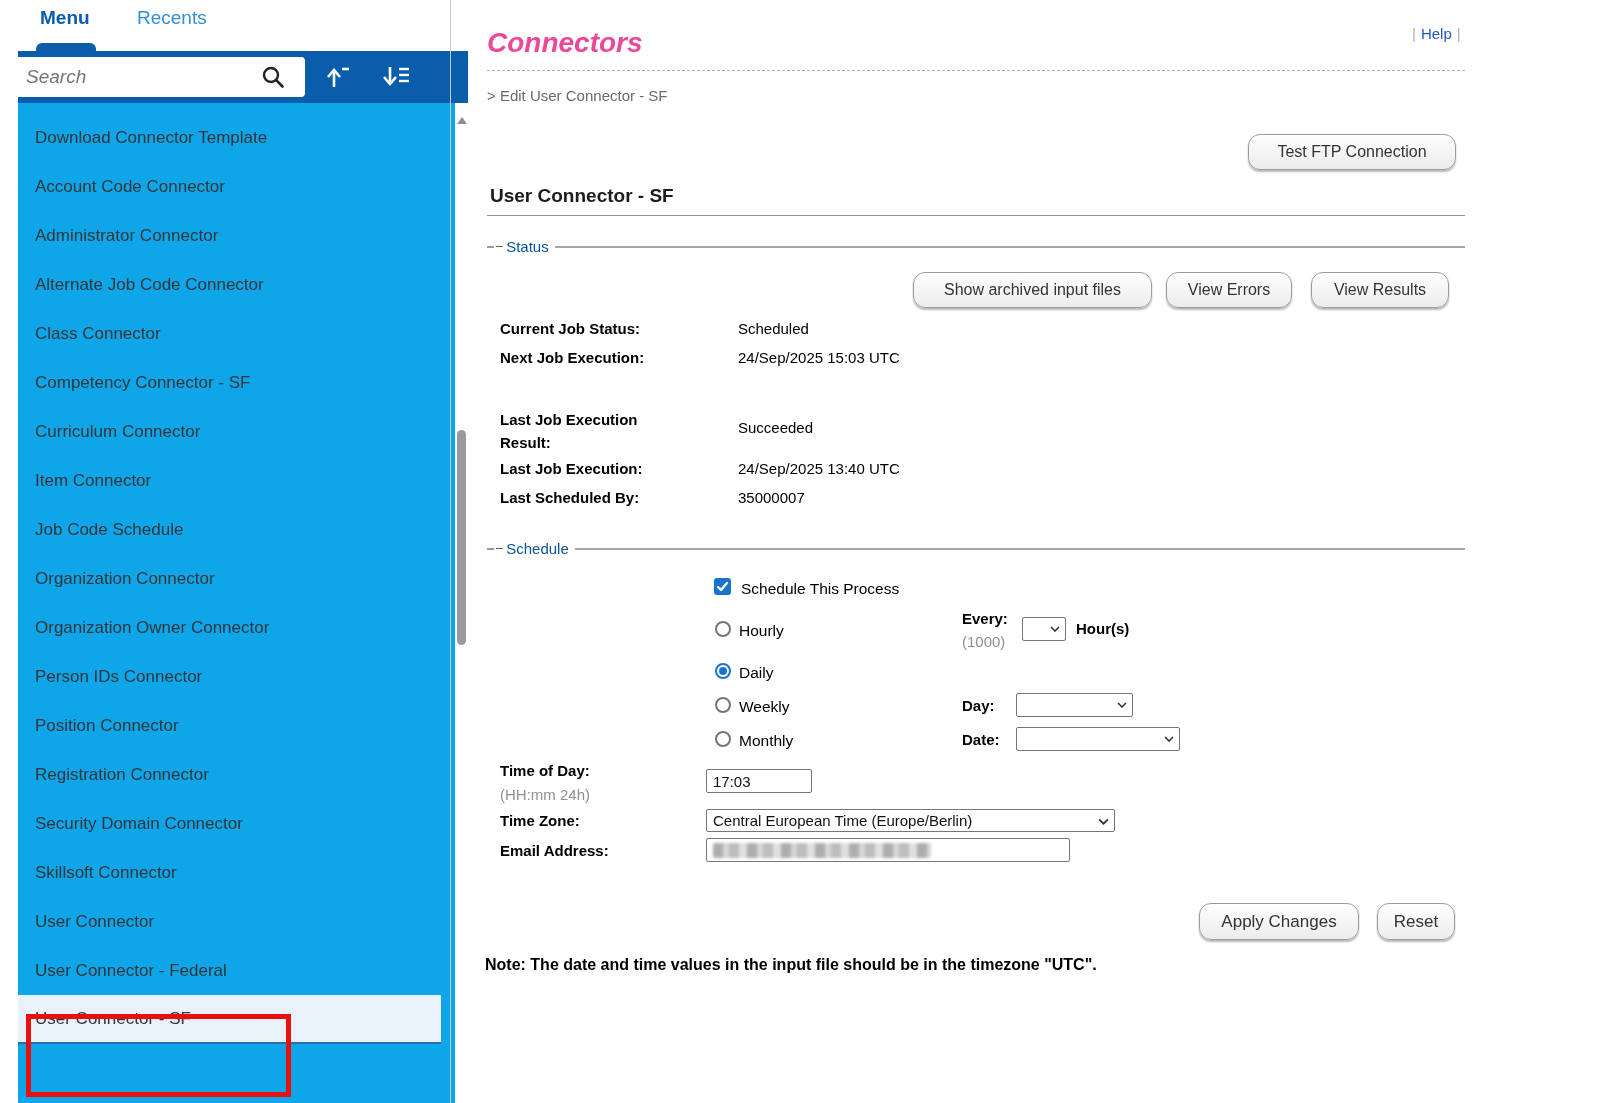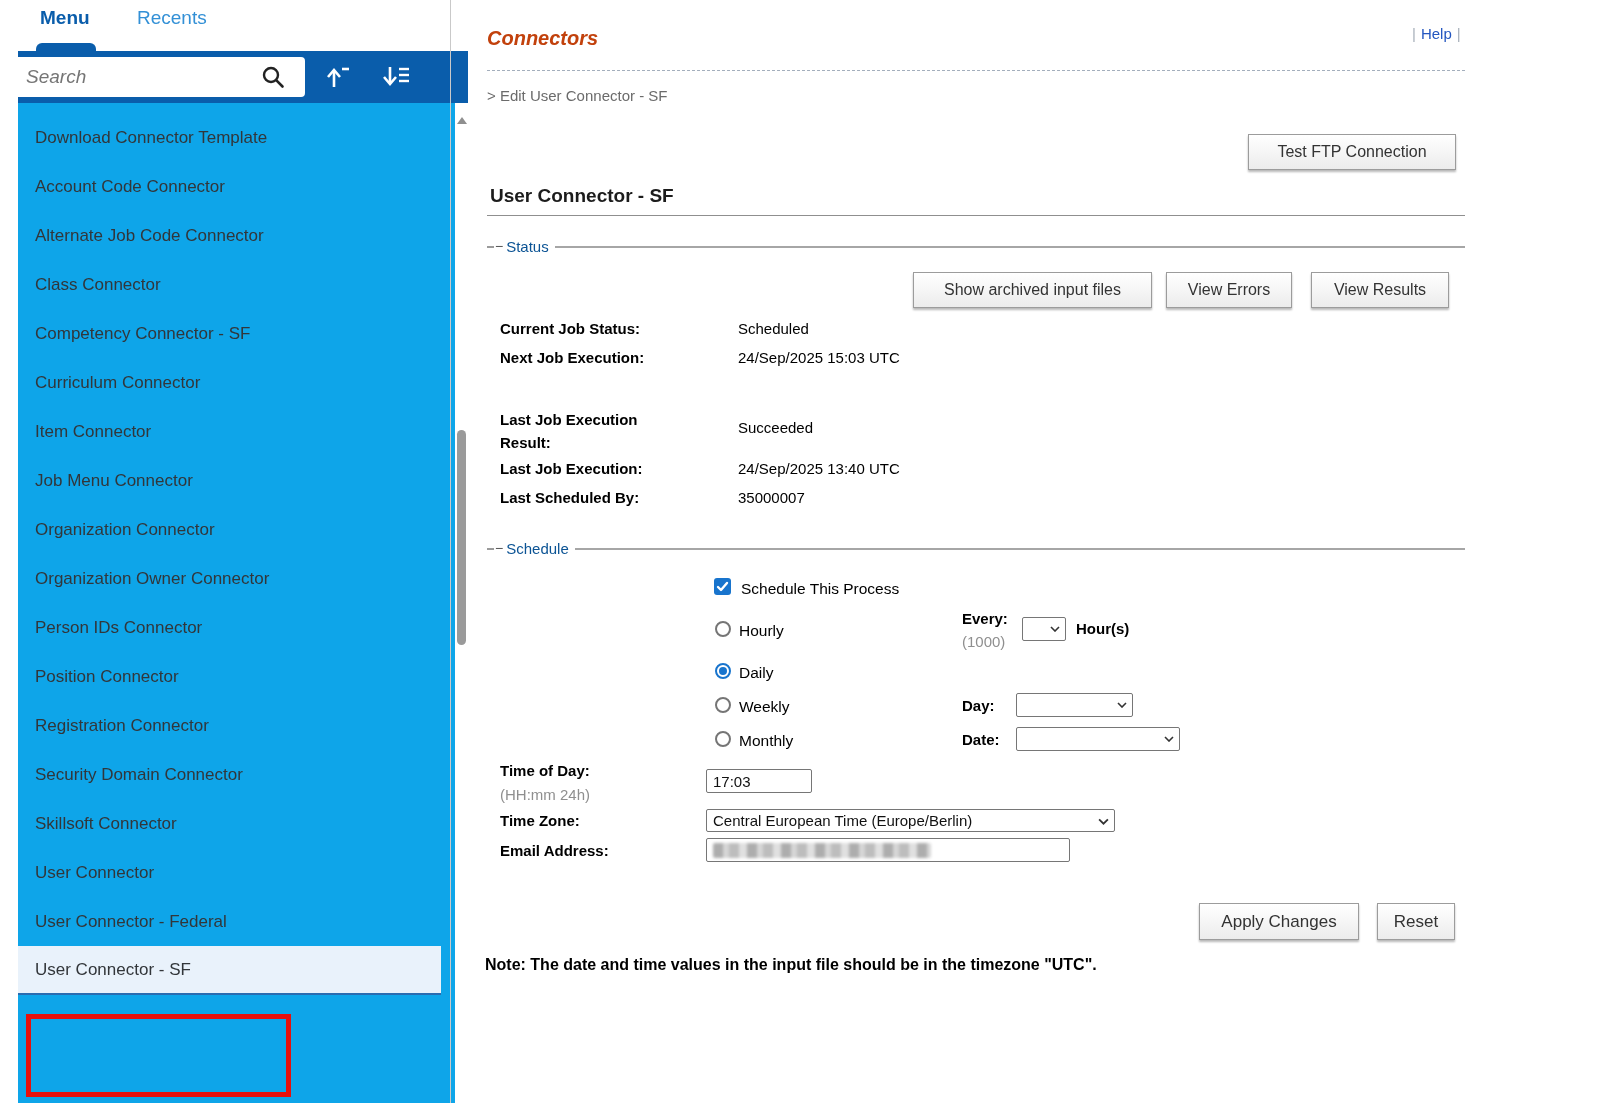--- a/index.html
+++ b/index.html
@@ -29,30 +29,30 @@
   #side-scroll{position:absolute;left:437px;top:103px;width:13px;height:1000px;background:#fff}
   #scroll-up{position:absolute;left:2px;top:14px;width:0;height:0;
        border-left:5px solid transparent;border-right:5px solid transparent;border-bottom:7px solid #8f8f8f}
   #scroll-thumb{position:absolute;left:2px;top:327px;width:9px;height:215px;background:#9a9a9a;border-radius:5px}
   #side-divider{position:absolute;left:450px;top:0;width:1px;height:1103px;background:#c9c9c9}
 
   #annotation-box{position:absolute;left:8px;top:1014px;width:255px;height:73px;
        border:5px solid #e8100c;z-index:5;pointer-events:none}
 
   
-  #page-title{position:absolute;left:487px;top:27px;font-size:20px;font-weight:bold;
-       font-style:italic;color:#c2410c}
+  #page-title{position:absolute;left:487px;top:27px;font-size:28px;font-weight:bold;
+       font-style:italic;color:#ec4899}
   #help-area{position:absolute;left:1412px;top:25px;font-size:15px;color:#a7b0ba;display:flex;gap:5px}
   #help-link{color:#2456c0;cursor:pointer}
   #dotted-sep{position:absolute;left:487px;top:70px;width:978px;height:0;border-top:1px dashed #a3aebc}
   #breadcrumb{position:absolute;left:487px;top:87px;font-size:15px;color:#6b6b6b}
 
   
   .btn{position:absolute;box-sizing:border-box;display:flex;align-items:center;justify-content:center;
-       border:1px solid #9c9c9c;border-radius:0;background:linear-gradient(#ffffff,#ececec);
+       border:1px solid #9c9c9c;border-radius:12px;background:linear-gradient(#ffffff,#ececec);
        box-shadow:0 2px 2px rgba(0,0,0,.28);color:#333;font-size:16px;cursor:pointer;white-space:nowrap}
   #btn-testftp{left:1248px;top:134px;width:208px;height:36px}
   #btn-archived{left:913px;top:272px;width:239px;height:36px}
   #btn-errors{left:1166px;top:272px;width:126px;height:36px}
   #btn-results{left:1311px;top:272px;width:138px;height:36px}
   #btn-apply{left:1199px;top:903px;width:160px;height:37px;font-size:17px}
   #btn-reset{left:1377px;top:903px;width:78px;height:37px;font-size:17px}
 
   #connector-title{position:absolute;left:490px;top:185px;font-size:19px;font-weight:bold;color:#1c1c1c}
   #title-rule{position:absolute;left:487px;top:215px;width:978px;height:1px;background:#8f8f8f}
@@ -134,26 +134,27 @@
         <line x1="17" y1="6" x2="27" y2="6" stroke="#fff" stroke-width="2.4"></line>
         <line x1="17" y1="12" x2="27" y2="12" stroke="#fff" stroke-width="2.4"></line>
         <line x1="17" y1="18" x2="27" y2="18" stroke="#fff" stroke-width="2.4"></line>
       </svg>
     </span>
   </div>
 
   <div id="nav">
     <div class="nav-item">Download Connector Template</div>
     <div class="nav-item">Account Code Connector</div>
+    <div class="nav-item">Administrator Connector</div>
     <div class="nav-item">Alternate Job Code Connector</div>
     <div class="nav-item">Class Connector</div>
     <div class="nav-item">Competency Connector - SF</div>
     <div class="nav-item">Curriculum Connector</div>
     <div class="nav-item">Item Connector</div>
-    <div class="nav-item">Job Menu Connector</div>
+    <div class="nav-item">Job Code Schedule</div>
     <div class="nav-item">Organization Connector</div>
     <div class="nav-item">Organization Owner Connector</div>
     <div class="nav-item">Person IDs Connector</div>
     <div class="nav-item">Position Connector</div>
     <div class="nav-item">Registration Connector</div>
     <div class="nav-item">Security Domain Connector</div>
     <div class="nav-item">Skillsoft Connector</div>
     <div class="nav-item">User Connector</div>
     <div class="nav-item">User Connector - Federal</div>
     <div class="nav-item selected">User Connector - SF</div>

